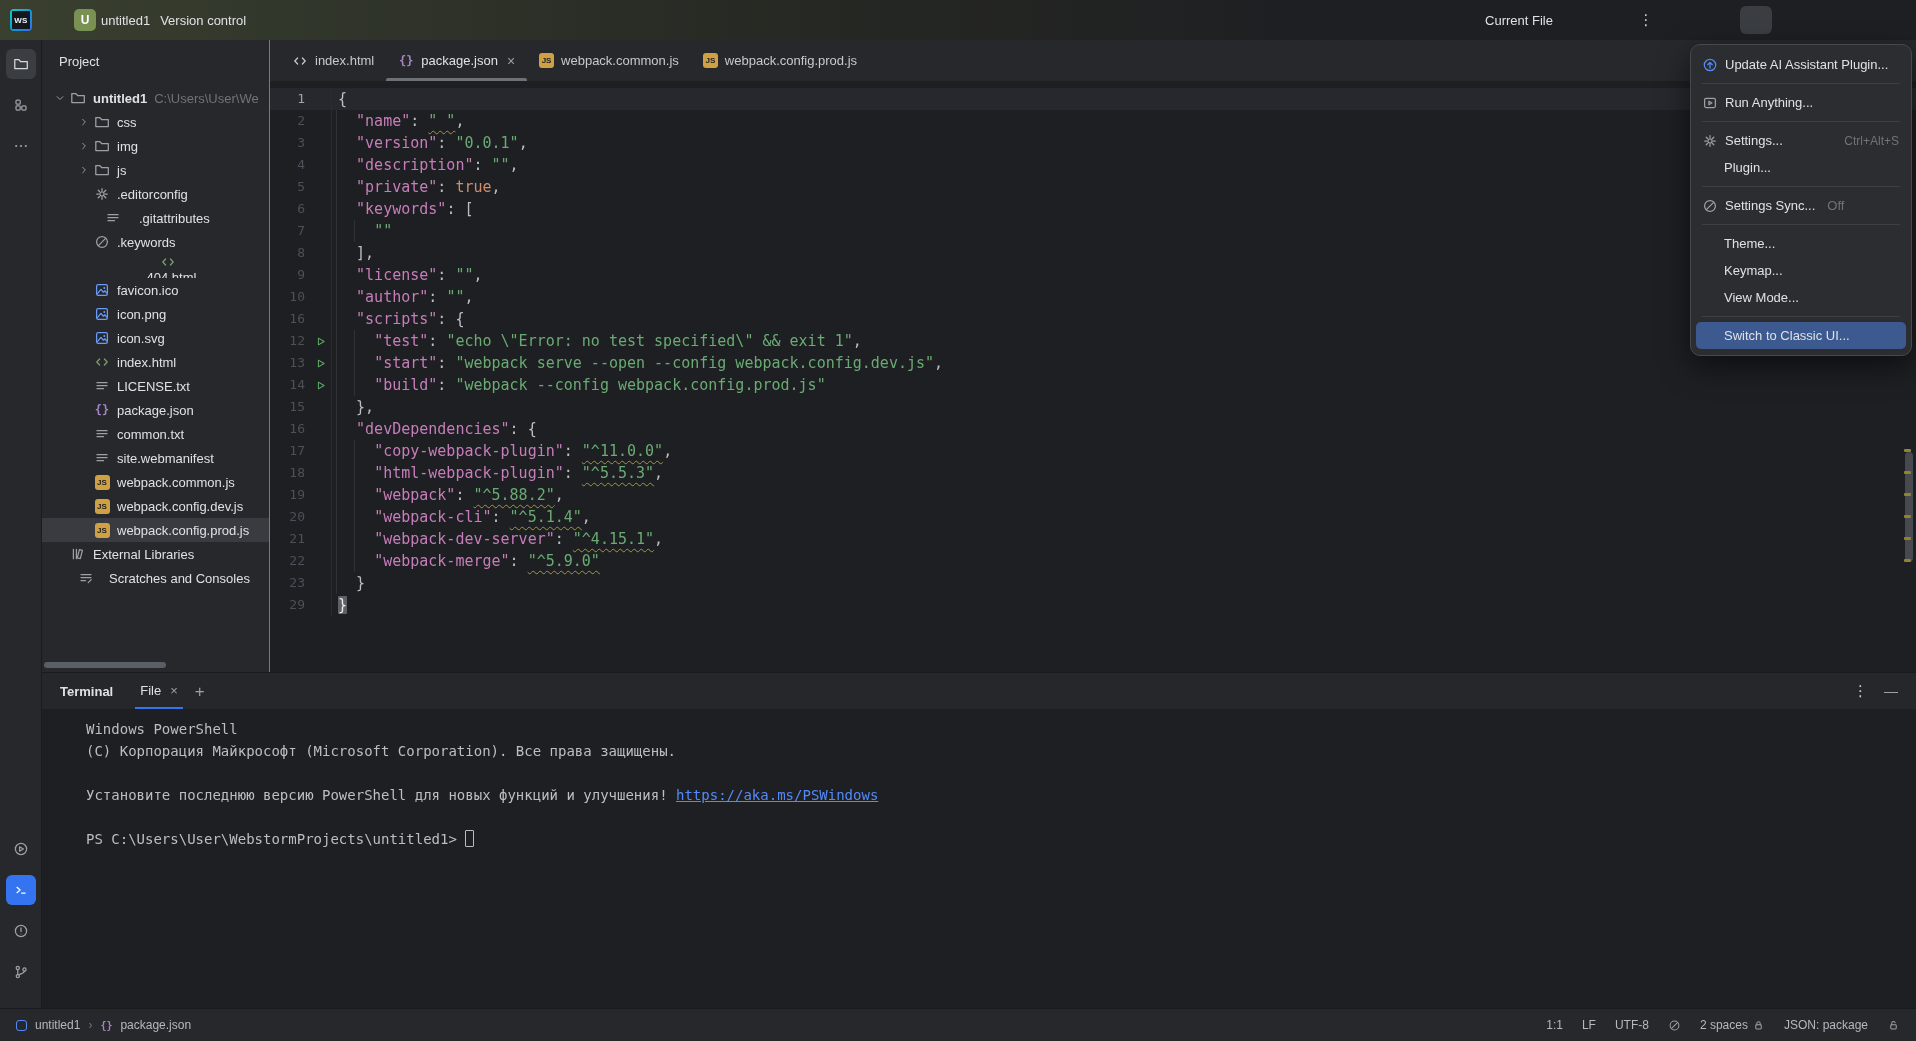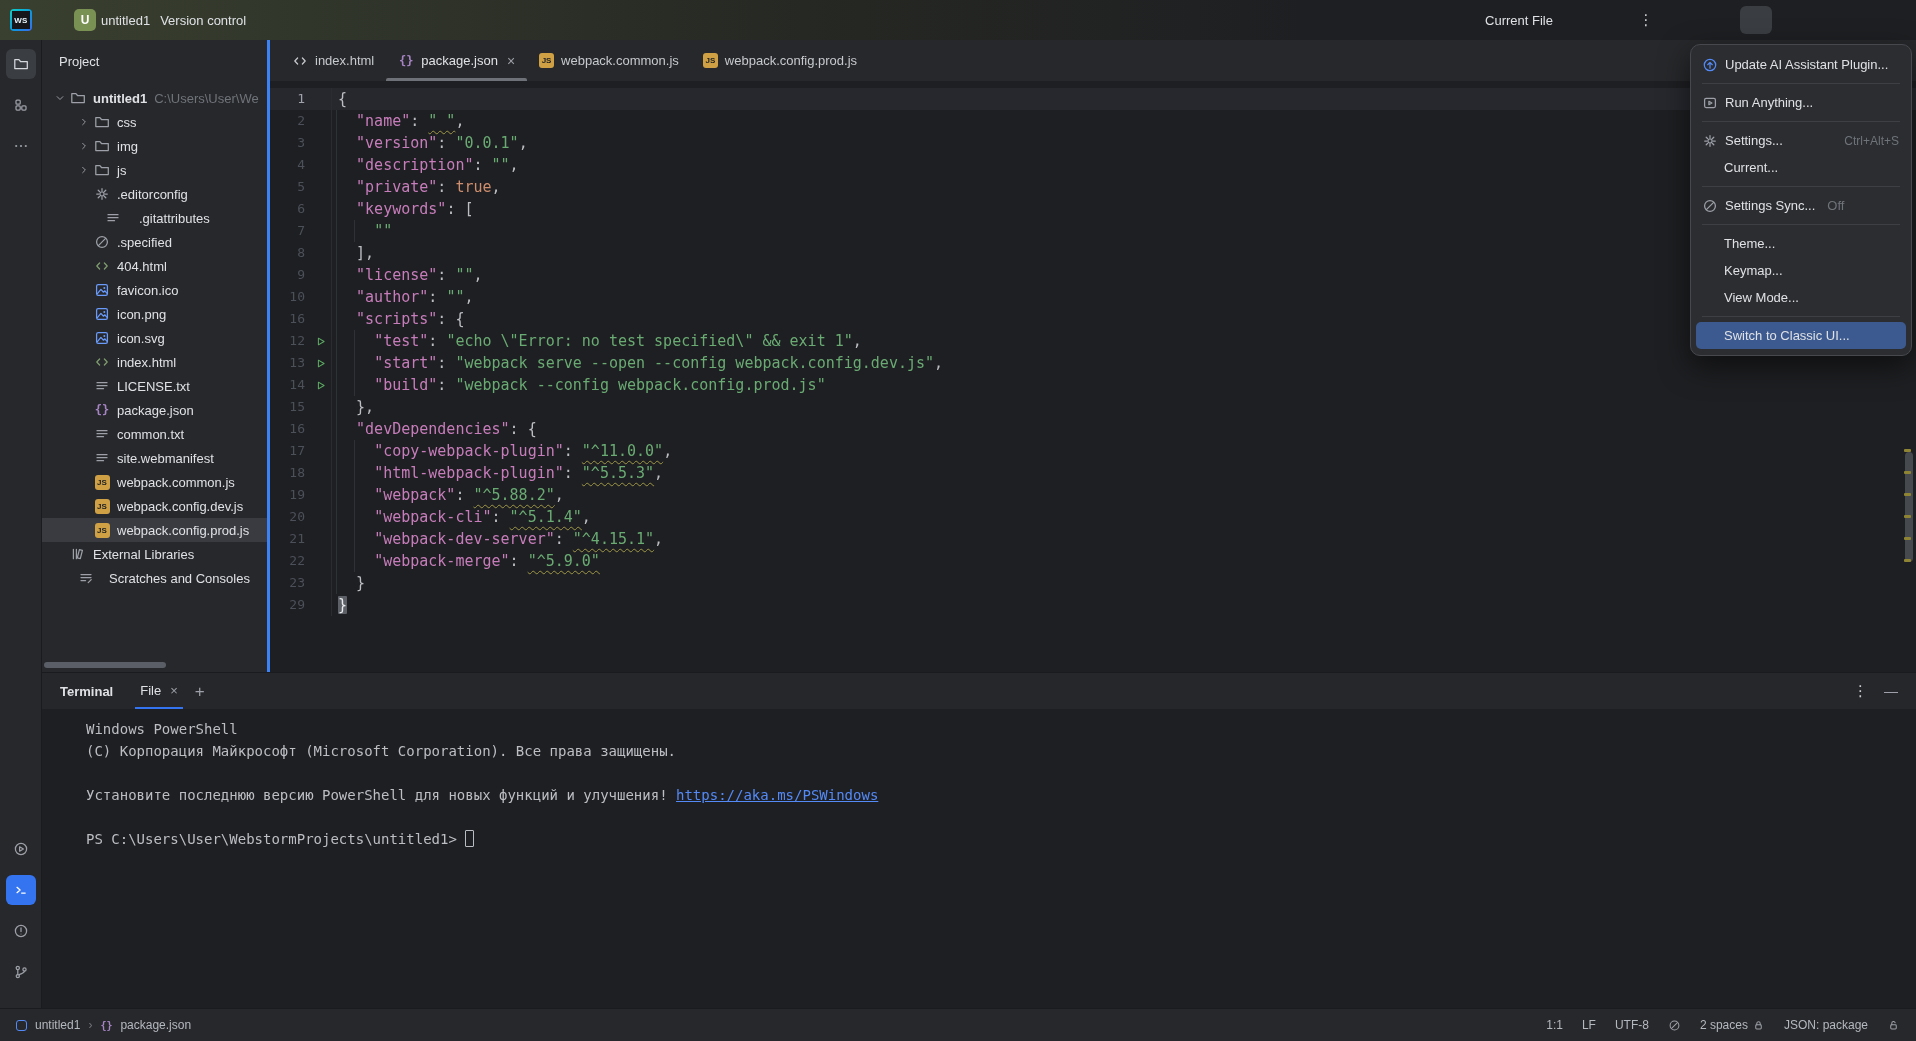--- a/index.html
+++ b/index.html
@@ -37,21 +37,21 @@
   .strip{width:42px;flex:none;background:#27282b;border-right:1px solid #1a1b1e;display:flex;flex-direction:column;align-items:center;padding:9px 0 10px}
   .strip-btn{width:30px;height:30px;border-radius:6px;display:flex;align-items:center;justify-content:center;color:#9da0a8;margin-bottom:11px}
   .strip-btn.active{background:#3a3d42;color:#d5d8dd}
   .strip-btn.accent{background:#3574f0;color:#fff}
   .strip-spacer{flex:1}
 
   .right-col{flex:1;display:flex;flex-direction:column;min-width:0}
   .work{height:632px;flex:none;display:flex;min-width:0}
 
   
-  .project{width:228px;flex:none;background:#27282b;border-right:3px solid #3b82f6;display:flex;flex-direction:column;position:relative;overflow:hidden}
+  .project{width:228px;flex:none;background:#27282b;border-right:1px solid #3b82f6;display:flex;flex-direction:column;position:relative;overflow:hidden}
   .proj-header{height:42px;flex:none;display:flex;align-items:center;gap:5px;padding-left:17px;font-size:13px;color:#dfe1e5}
   .proj-header .ic-wrap{color:#9da0a8}
   .tree{flex:1;padding-top:4px;overflow:hidden}
   .tree-row{display:flex;align-items:center;height:24px;font-size:13px;white-space:nowrap;overflow:hidden}
   .tree-row.selected{background:#393b40}
   .tree-chev{width:20px;color:#9da0a8}
   .tree-spacer{width:20px;flex:none}
   .tree-icon{width:16px;margin-right:7px}
   .tree-label{color:#dfe1e5}
   .tree-label.bold{font-weight:700}
@@ -328,23 +328,23 @@
                 <span class="tree-label">.gitattributes</span>
               </div>
               <div class="tree-row" style="padding-left: 32px;">
                 <span class="tree-spacer"></span>
                 <span class="ic-wrap tree-icon ic-ignore">
                   <svg viewBox="0 0 16 16">
                     <circle cx="8" cy="8" r="5.4"></circle>
                     <path d="M4.4 11.6 11.6 4.4"></path>
                   </svg>
                 </span>
-                <span class="tree-label">.specified</span>
-              </div>
-              <div class="tree-row" style="padding-left: 32px;">
+                <span class="tree-label">.keywords</span>
+              </div>
+              <div class="tree-row" style="padding-left: 32px; flex-direction: column;">
                 <span class="tree-spacer"></span>
                 <span class="ic-wrap tree-icon ic-html">
                   <svg viewBox="0 0 16 16">
                     <path d="M5.6 5 2.8 8l2.8 3M10.4 5l2.8 3-2.8 3"></path>
                   </svg>
                 </span>
                 <span class="tree-label">404.html</span>
               </div>
               <div class="tree-row" style="padding-left: 32px;">
                 <span class="tree-spacer"></span>
@@ -640,21 +640,21 @@
         <span class="ic-wrap mi-icon">
           <svg viewBox="0 0 16 16">
             <circle cx="8" cy="8" r="2.1"></circle>
             <path d="M8 2.7v1.9M8 11.4v1.9M2.7 8h1.9M11.4 8h1.9M4.2 4.2l1.3 1.3M10.5 10.5l1.3 1.3M11.8 4.2l-1.3 1.3M5.5 10.5 4.2 11.8"></path>
           </svg>
         </span>
         <span>Settings...</span>
         <span class="mi-shortcut">Ctrl+Alt+S</span>
       </div>
       <div class="menu-item noicon">
-        <span>Current...</span>
+        <span>Plugin...</span>
       </div>
       <div class="menu-sep"></div>
       <div class="menu-item">
         <span class="ic-wrap mi-icon">
           <svg viewBox="0 0 16 16">
             <circle cx="8" cy="8" r="5.4"></circle>
             <path d="M4.4 11.6 11.6 4.4"></path>
           </svg>
         </span>
         <span>Settings Sync...</span>

